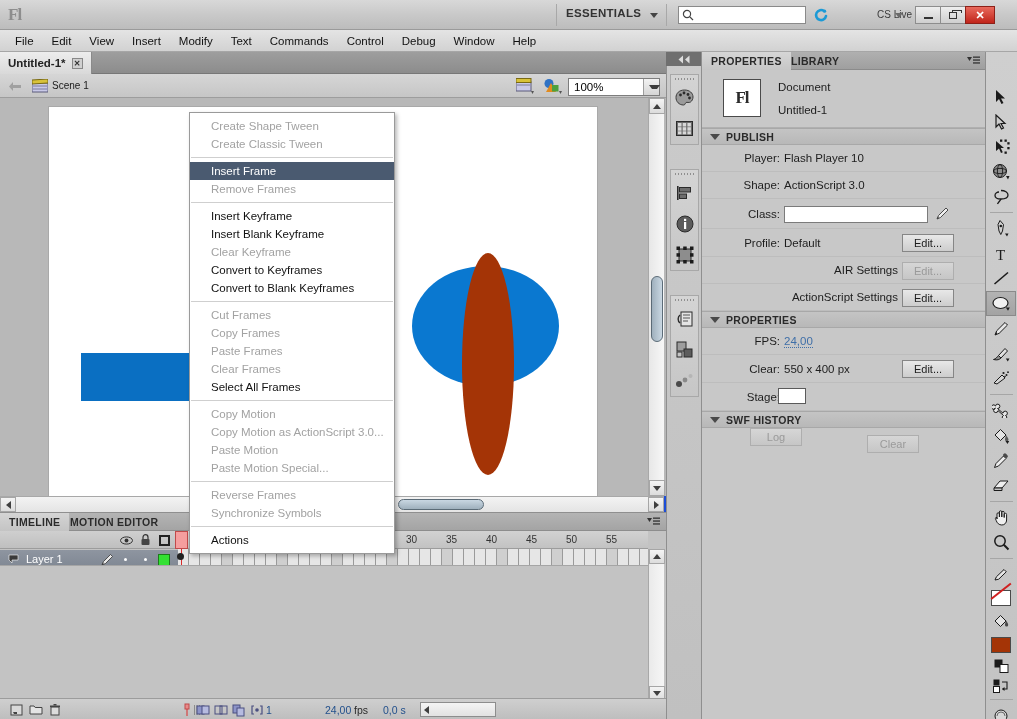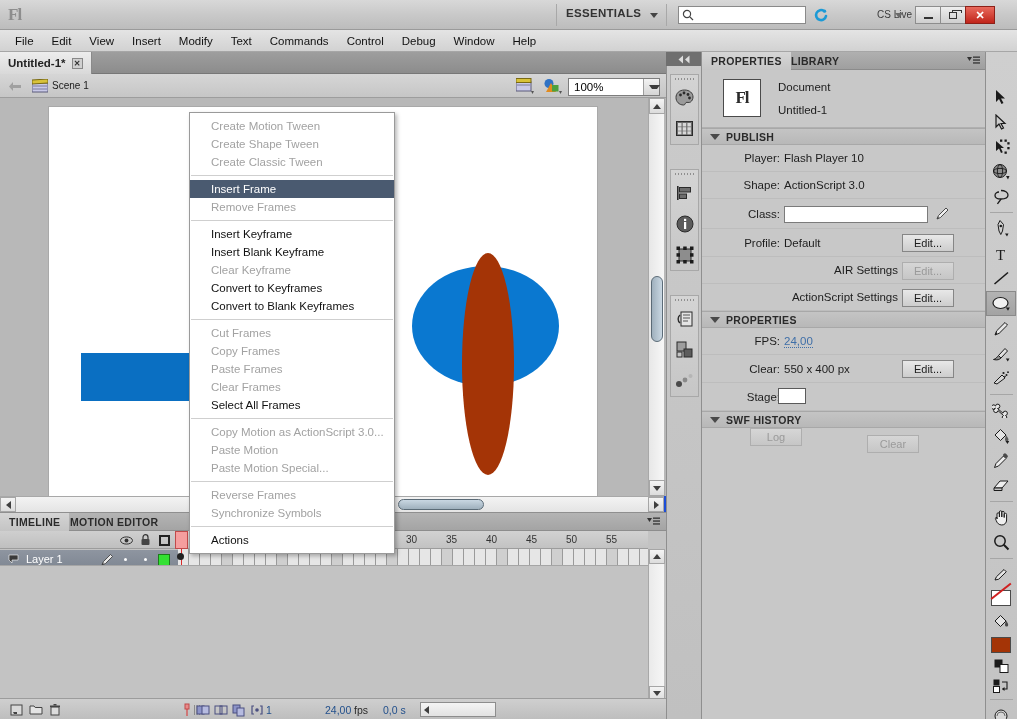--- a/index.html
+++ b/index.html
@@ -777,39 +777,39 @@
     <div class="st-txt" style="left:266px;">1</div>
     <div class="st-txt" style="left:325px;">24,00</div>
     <div class="st-txt dark" style="left:354px;">fps</div>
     <div class="st-txt" style="left:383px;">0,0 s</div>
     <div class="st-scroll" style="left:420px;">
       <span style="position:absolute;left:3px;top:3px;" class="tri-l"></span>
     </div>
   </div>
 
   <div class="ctxmenu">
-    <div class="ctxitem disabled">Create Motion Tween</div>
     <div class="ctxitem disabled">Create Shape Tween</div>
     <div class="ctxitem disabled">Create Classic Tween</div>
     <div class="ctxsep"></div>
     <div class="ctxitem selected">Insert Frame</div>
     <div class="ctxitem disabled">Remove Frames</div>
     <div class="ctxsep"></div>
     <div class="ctxitem">Insert Keyframe</div>
     <div class="ctxitem">Insert Blank Keyframe</div>
     <div class="ctxitem disabled">Clear Keyframe</div>
     <div class="ctxitem">Convert to Keyframes</div>
     <div class="ctxitem">Convert to Blank Keyframes</div>
     <div class="ctxsep"></div>
     <div class="ctxitem disabled">Cut Frames</div>
     <div class="ctxitem disabled">Copy Frames</div>
     <div class="ctxitem disabled">Paste Frames</div>
     <div class="ctxitem disabled">Clear Frames</div>
     <div class="ctxitem">Select All Frames</div>
     <div class="ctxsep"></div>
+    <div class="ctxitem disabled">Copy Motion</div>
     <div class="ctxitem disabled">Copy Motion as ActionScript 3.0...</div>
     <div class="ctxitem disabled">Paste Motion</div>
     <div class="ctxitem disabled">Paste Motion Special...</div>
     <div class="ctxsep"></div>
     <div class="ctxitem disabled">Reverse Frames</div>
     <div class="ctxitem disabled">Synchronize Symbols</div>
     <div class="ctxsep"></div>
     <div class="ctxitem">Actions</div>
   </div>
 

